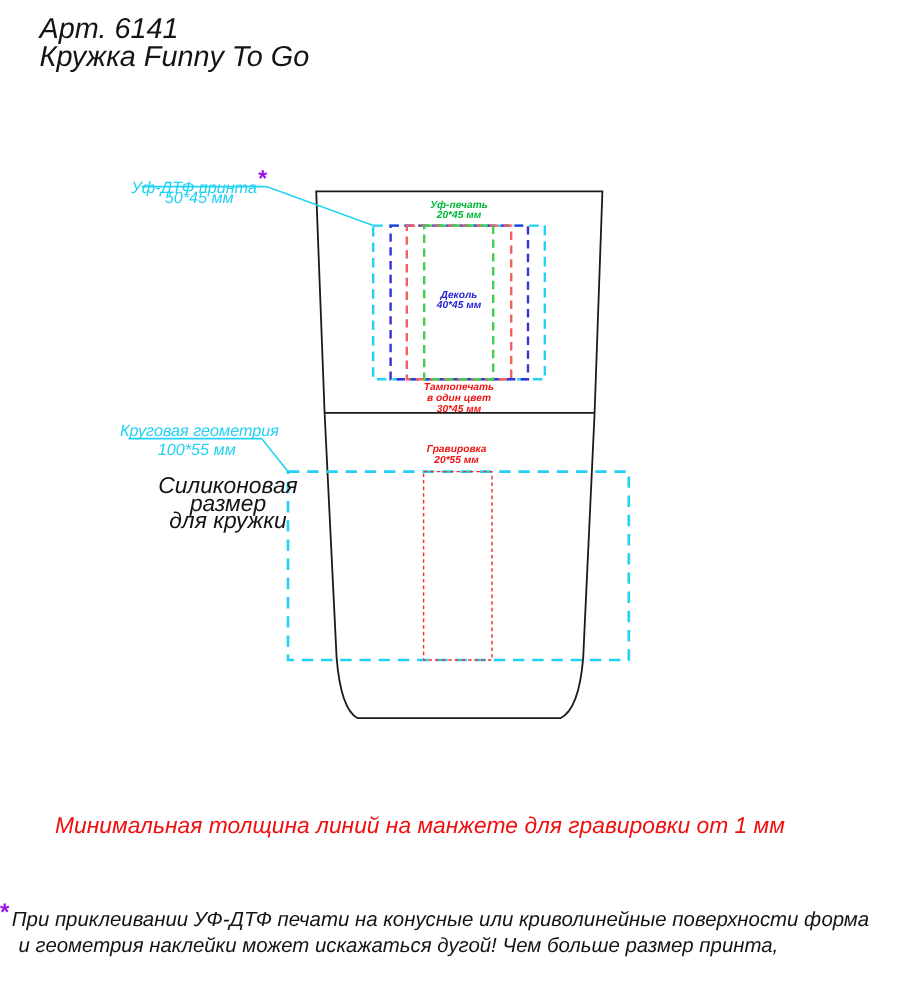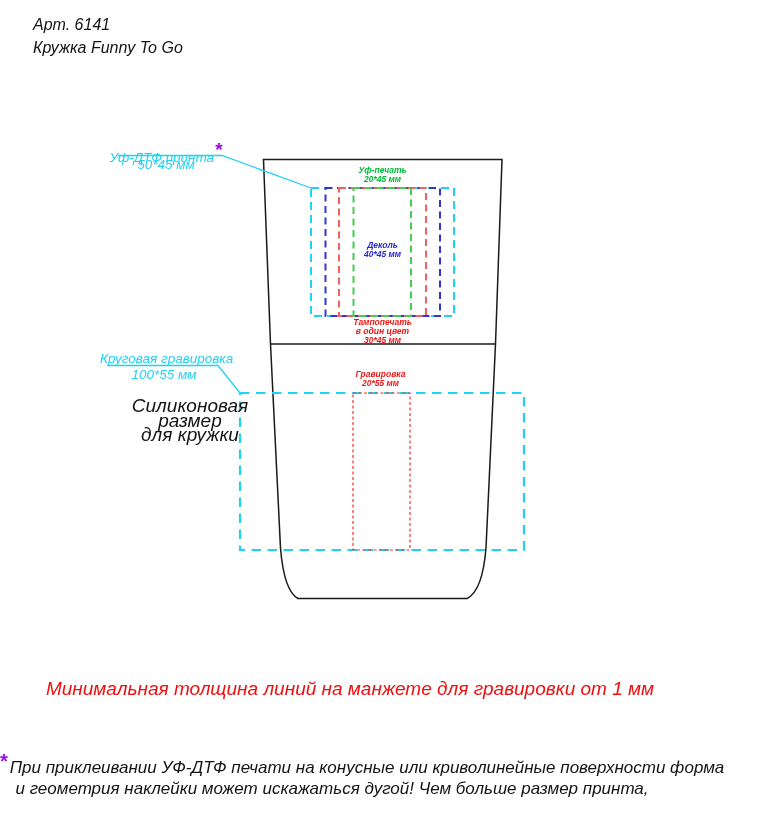--- a/index.html
+++ b/index.html
@@ -1,21 +1,21 @@
 <!DOCTYPE html>
 <html><head>
 <meta charset="utf-8">
 <style>
   html,body{margin:0;padding:0;background:#fff;}
   .stage{position:relative;width:768px;height:834px;background:#ffffff;overflow:hidden;
          font-family:"Liberation Sans",sans-serif;}
   .stage svg{position:absolute;left:0;top:0;}
   .abs{position:absolute;white-space:nowrap;}
   .ctr{text-align:center;}
-  .hdr{font-style:italic;font-size:16px;line-height:23px;color:#141414;}
+  .hdr{font-style:italic;font-size:24px;line-height:23px;color:#141414;}
   .cyan-lbl{font-style:italic;font-size:13.5px;color:#22d2f2;}
   .small-lbl{font-style:italic;font-weight:bold;font-size:8.5px;line-height:9px;}
   .green{color:#00b836;}
   .blue{color:#2424d6;}
   .red{color:#ee1515;}
   .sleeve{font-style:italic;font-size:19px;line-height:14.5px;color:#141414;}
   .minline{font-style:italic;font-size:19px;color:#ee0f0f;}
   .footnote{font-style:italic;font-size:17px;line-height:21px;color:#141414;}
   .star1{color:#9a10e8;font-weight:bold;font-style:normal;font-size:19px;vertical-align:6px;margin-left:1px;}
   .star2{color:#9a10e8;font-weight:bold;font-style:normal;font-size:20px;vertical-align:5px;margin-right:2px;}
@@ -46,21 +46,21 @@
   <div class="abs hdr" style="left:33px;top:13px;">
     <div>Арт. 6141</div>
     <div>Кружка Funny To Go</div>
   </div>
 
   <div class="abs cyan-lbl ctr" style="left:96px;top:139px;width:140px;">
     <span>Уф-ДТФ принта</span><span class="star1">*</span>
   </div>
   <div class="abs cyan-lbl ctr" style="left:96px;top:157px;width:140px;">50*45 мм</div>
 
-  <div class="abs cyan-lbl ctr" style="left:100px;top:351px;width:128px;">Круговая гравировка</div>
+  <div class="abs cyan-lbl ctr" style="left:100px;top:351px;width:128px;">Круговая геометрия</div>
   <div class="abs cyan-lbl ctr" style="left:100px;top:367px;width:128px;">100*55 мм</div>
 
   <div class="abs sleeve ctr" style="left:125px;top:399px;width:130px;">
     <div>Силиконовая</div>
     <div>размер</div>
     <div>для кружки</div>
   </div>
 
   <div class="abs small-lbl green ctr" style="left:332px;top:166px;width:101px;">
     <div>Уф-печать</div>

